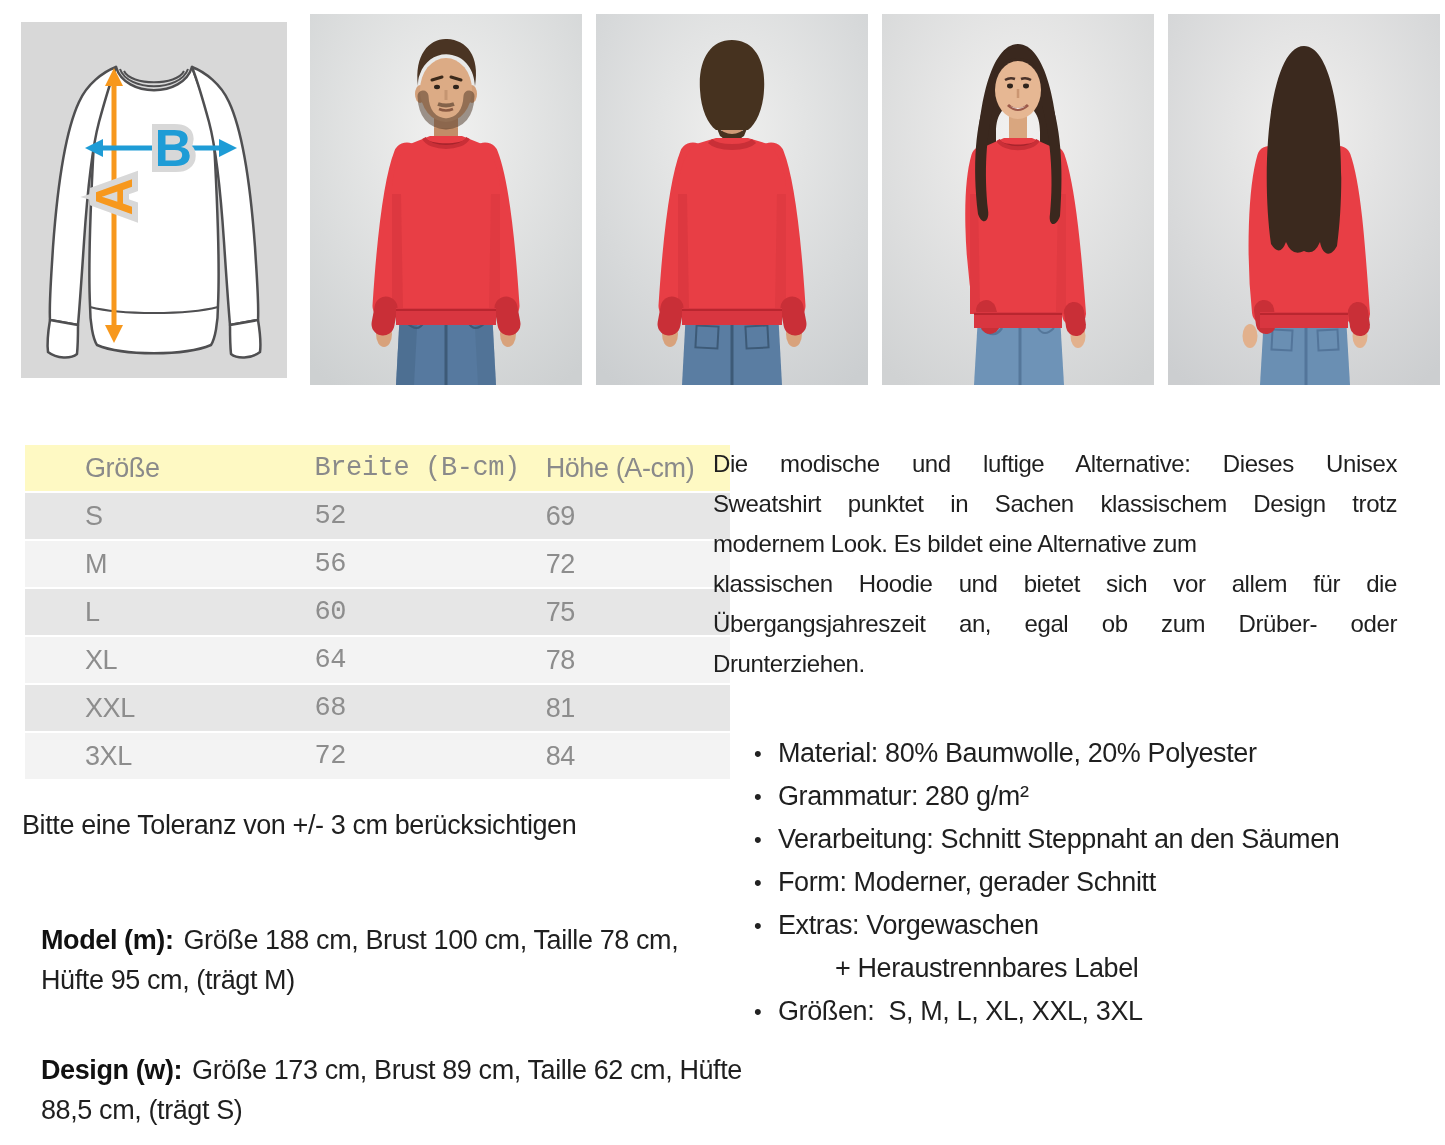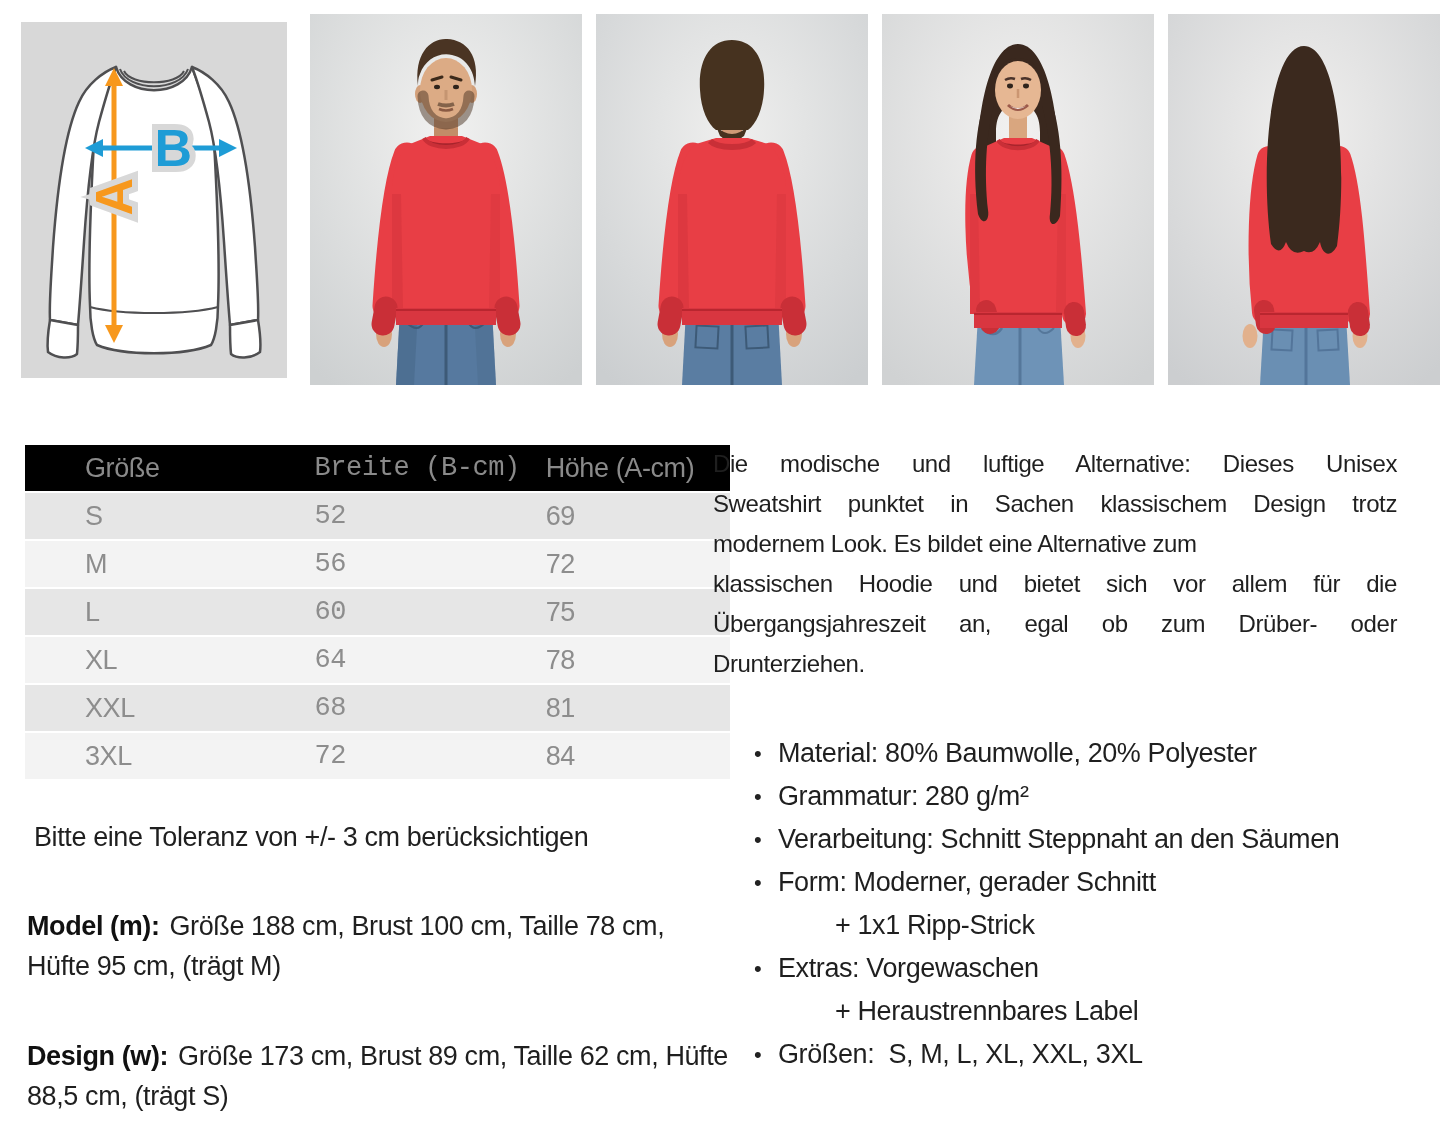--- a/index.html
+++ b/index.html
@@ -18,28 +18,28 @@
 
   
   .size-table{position:absolute;left:25px;top:443px;width:705px;border-collapse:collapse;
               font-size:27px;color:#8d8d8d;}
   .size-table td,.size-table th{font-weight:400;text-align:left;height:46px;padding:0;
               border-top:2px solid #ffffff;}
   .size-table th{color:#8a8a8a;}
   .size-table .c1{width:252px;padding-left:60px;}
   .size-table .c2{width:251px;font-family:Liberation Mono, monospace;}
   .size-table .c3{width:202px;}
-  .size-table tr.hdr{background:#000000;}
+  .size-table tr.hdr{background:#fef9c3;}
   .size-table tr.dark{background:#e6e6e6;}
   .size-table tr.light{background:#f3f3f3;}
 
-  .tolerance{position:absolute;left:22px;top:810px;width:705px;margin:12px;font-size:27px;
+  .tolerance{position:absolute;left:22px;top:810px;width:705px;margin:0;font-size:27px;
              color:#1f1f1f;}
 
-  .model{position:absolute;left:25px;width:705px;margin:2px;font-size:27px;line-height:40px;
+  .model{position:absolute;left:25px;width:705px;margin:16px;font-size:27px;line-height:40px;
          color:#1f1f1f;}
   .model-m{top:904px;}
   .model-w{top:1034px;}
   .mlabel{font-weight:700;color:#111;margin-right:10px;}
 
   
   .desc{position:absolute;left:713px;top:444px;width:684px;font-size:24px;line-height:40px;
         color:#1f1f1f;}
   .pline{text-align:justify;text-align-last:justify;white-space:nowrap;}
   .pline.end{text-align:right;text-align-last:left;}
@@ -311,21 +311,20 @@
     <div class="pline">klassischen Hoodie und bietet sich vor allem für die</div>
     <div class="pline">Übergangsjahreszeit an, egal ob zum Drüber- oder</div>
     <div class="pline end">Drunterziehen.</div>
   </div>
 
   <ul class="features">
     <li><span class="dot">•</span><span class="ftext">Material: 80% Baumwolle, 20% Polyester</span></li>
     <li><span class="dot">•</span><span class="ftext">Grammatur: 280 g/m²</span></li>
     <li><span class="dot">•</span><span class="ftext">Verarbeitung: Schnitt Steppnaht an den Säumen</span></li>
     <li><span class="dot">•</span><span class="ftext">Form: Moderner, gerader Schnitt</span>
-      <div class="fextra">+ 1x1 Ripp-Strick</div>
     </li>
     <li><span class="dot">•</span><span class="ftext">Extras: Vorgewaschen</span>
       <div class="fextra">+ Heraustrennbares Label</div>
     </li>
     <li><span class="dot">•</span><span class="ftext">Größen:  S, M, L, XL, XXL, 3XL</span></li>
   </ul>
 
 </div>
 
 </body></html>

